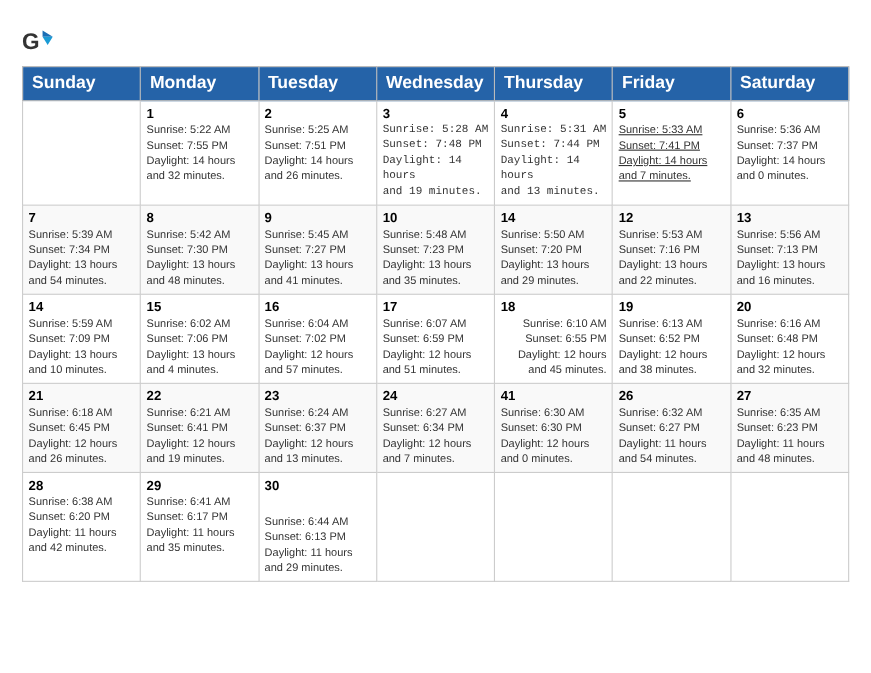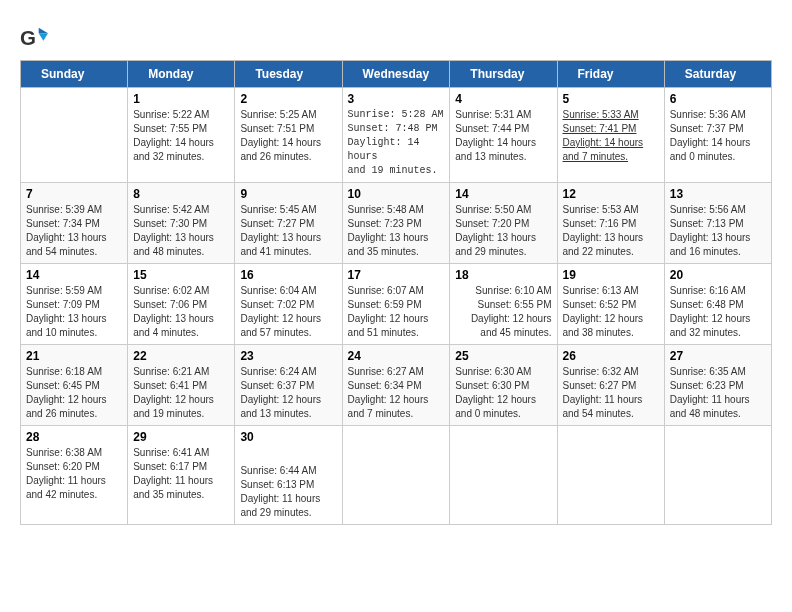--- a/index.html
+++ b/index.html
@@ -48,22 +48,22 @@
     }
     table {
       width: 100%;
       border-collapse: collapse;
       font-size: 10.5px;
     }
     thead tr th {
       background-color: #2563a8;
       color: #fff;
       text-align: left;
-      padding: 6px 20px;
-      font-size: 12px;
+      padding: 6px 8px;
+      font-size: 16px;
       font-weight: bold;
       border: 1px solid #bbb;
     }
     tbody tr td {
       vertical-align: top;
       border: 1px solid #ccc;
       padding: 4px 5px;
       height: 80px;
       width: 107px;
     }
@@ -137,21 +137,21 @@
         </td>
         <td>
           <span class="day-num">3</span>
           <div class="day-info" style="white-space: pre-line; font-family: Liberation Mono, monospace;">Sunrise: 5:28 AM
 Sunset: 7:48 PM
 Daylight: 14 hours
 and 19 minutes.</div>
         </td>
         <td>
           <span class="day-num">4</span>
-          <div class="day-info" style="white-space: pre-line;">Sunrise: 5:31 AM
+          <div class="day-info" style="white-space: pre-line; font-family: Liberation Mono, monospace;">Sunrise: 5:31 AM
 Sunset: 7:44 PM
 Daylight: 14 hours
 and 13 minutes.</div>
         </td>
         <td>
           <span class="day-num">5</span>
           <div class="day-info" style="white-space: pre-line; text-decoration: underline;">Sunrise: 5:33 AM
 Sunset: 7:41 PM
 Daylight: 14 hours
 and 7 minutes.</div>
@@ -289,21 +289,21 @@
 and 13 minutes.</div>
         </td>
         <td>
           <span class="day-num">24</span>
           <div class="day-info" style="white-space: pre-line;">Sunrise: 6:27 AM
 Sunset: 6:34 PM
 Daylight: 12 hours
 and 7 minutes.</div>
         </td>
         <td>
-          <span class="day-num">25</span>
+          <span class="day-num">41</span>
           <div class="day-info" style="white-space: pre-line;">Sunrise: 6:30 AM
 Sunset: 6:30 PM
 Daylight: 12 hours
 and 0 minutes.</div>
         </td>
         <td>
           <span class="day-num">26</span>
           <div class="day-info" style="white-space: pre-line;">Sunrise: 6:32 AM
 Sunset: 6:27 PM
 Daylight: 11 hours

